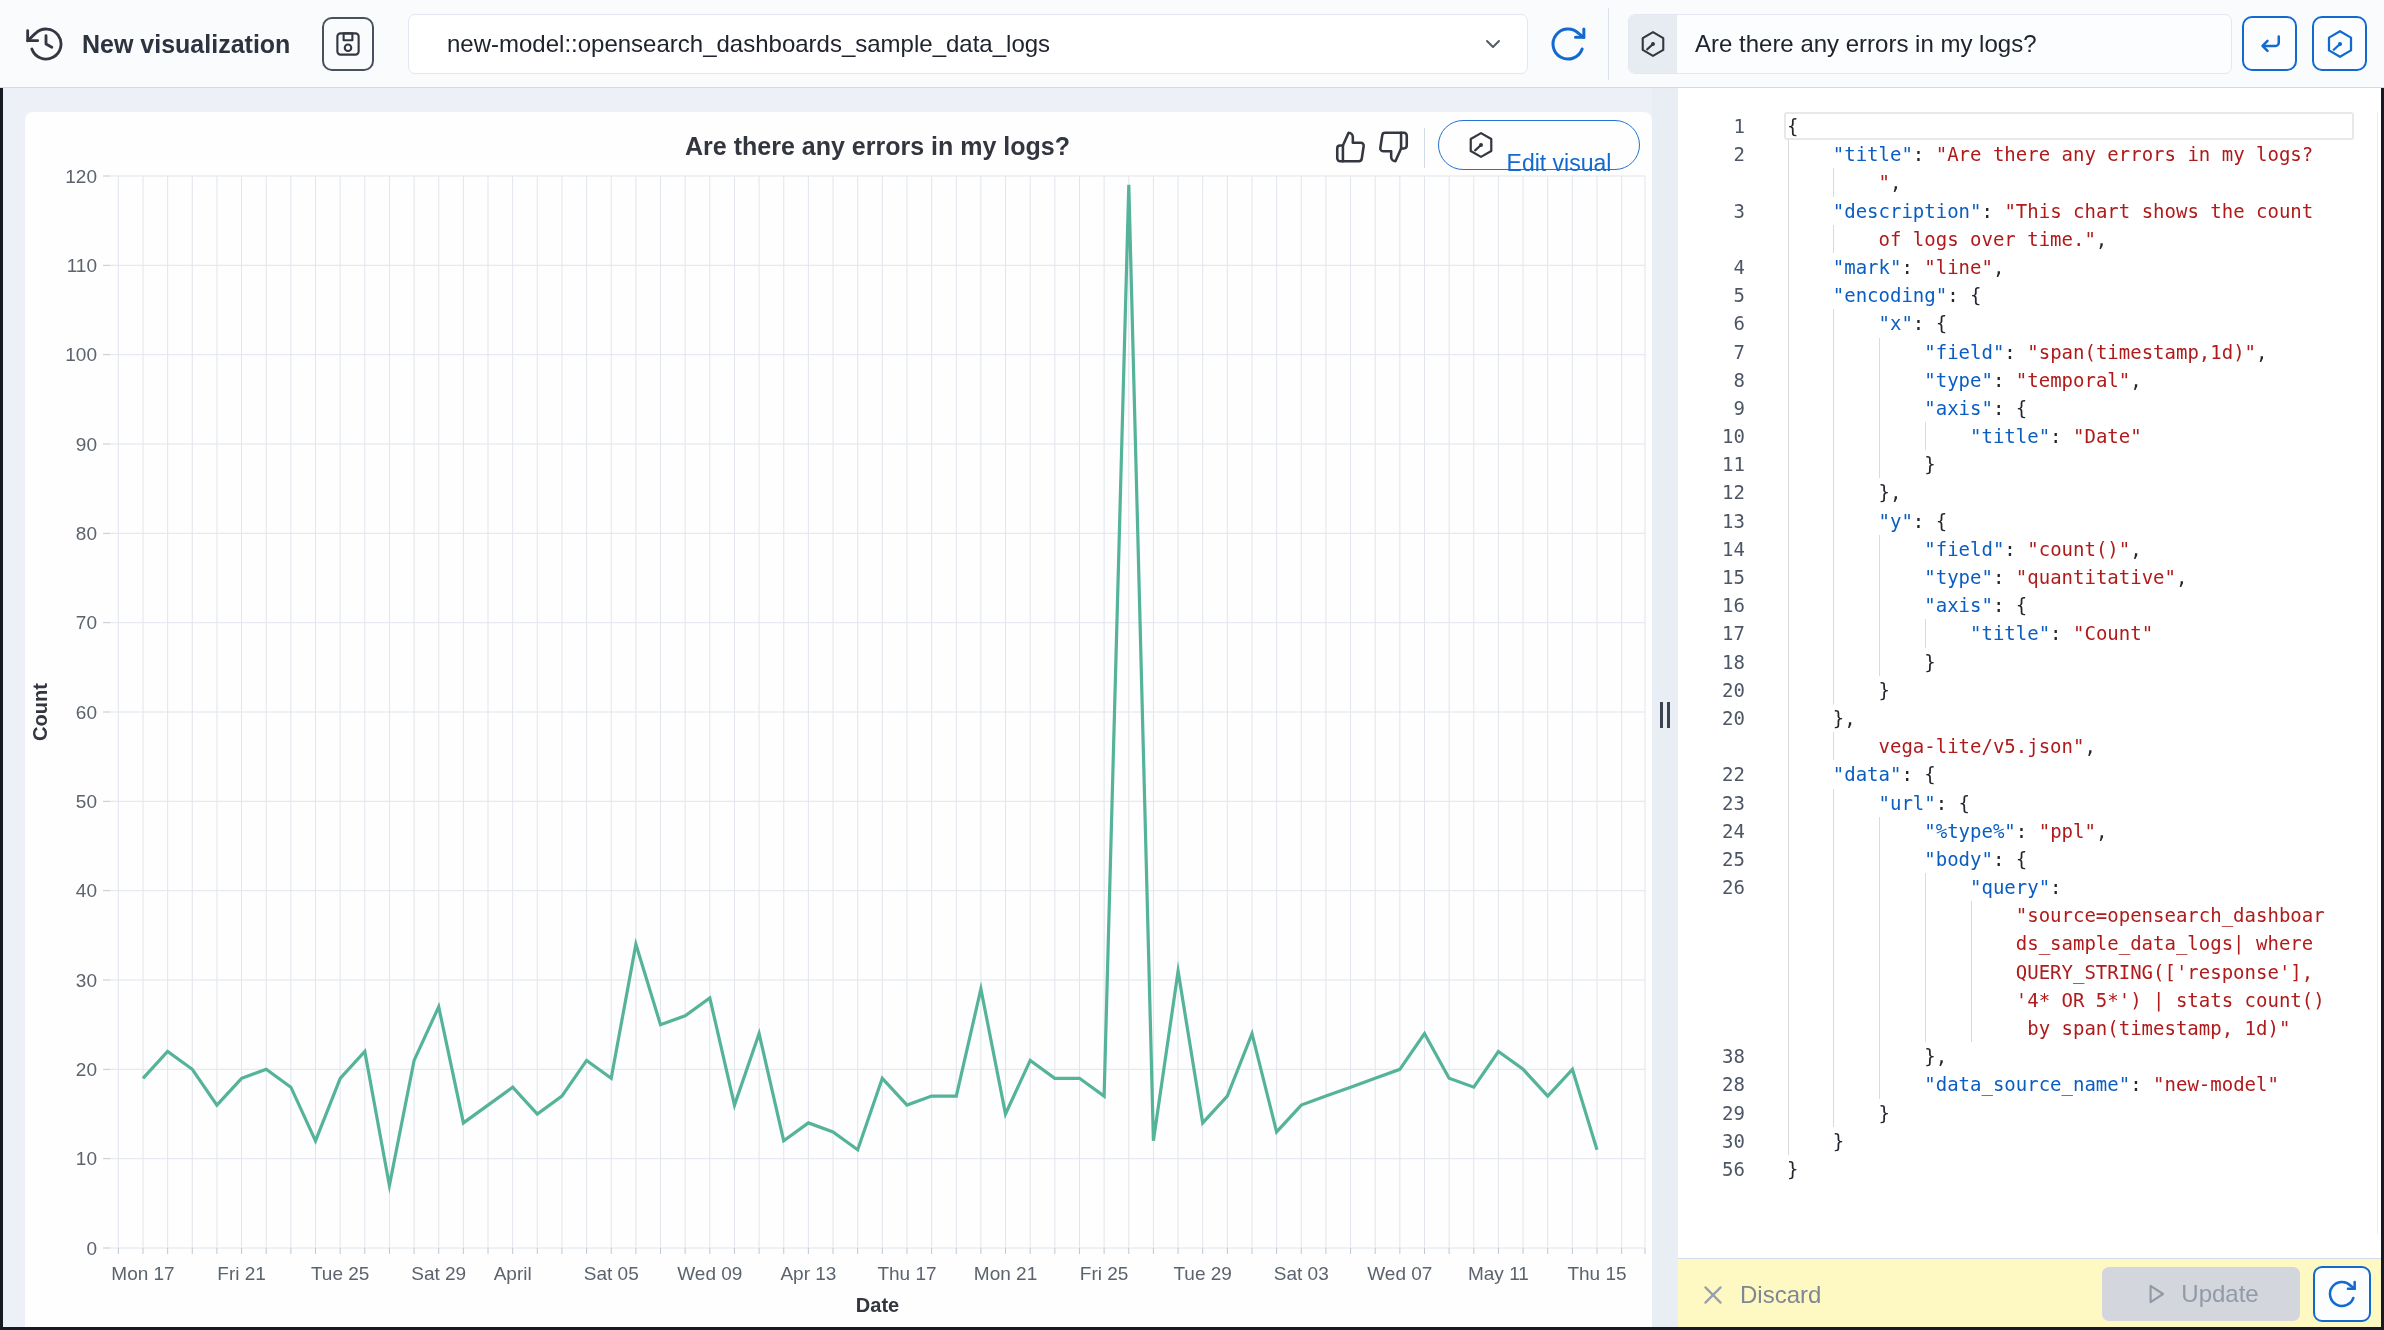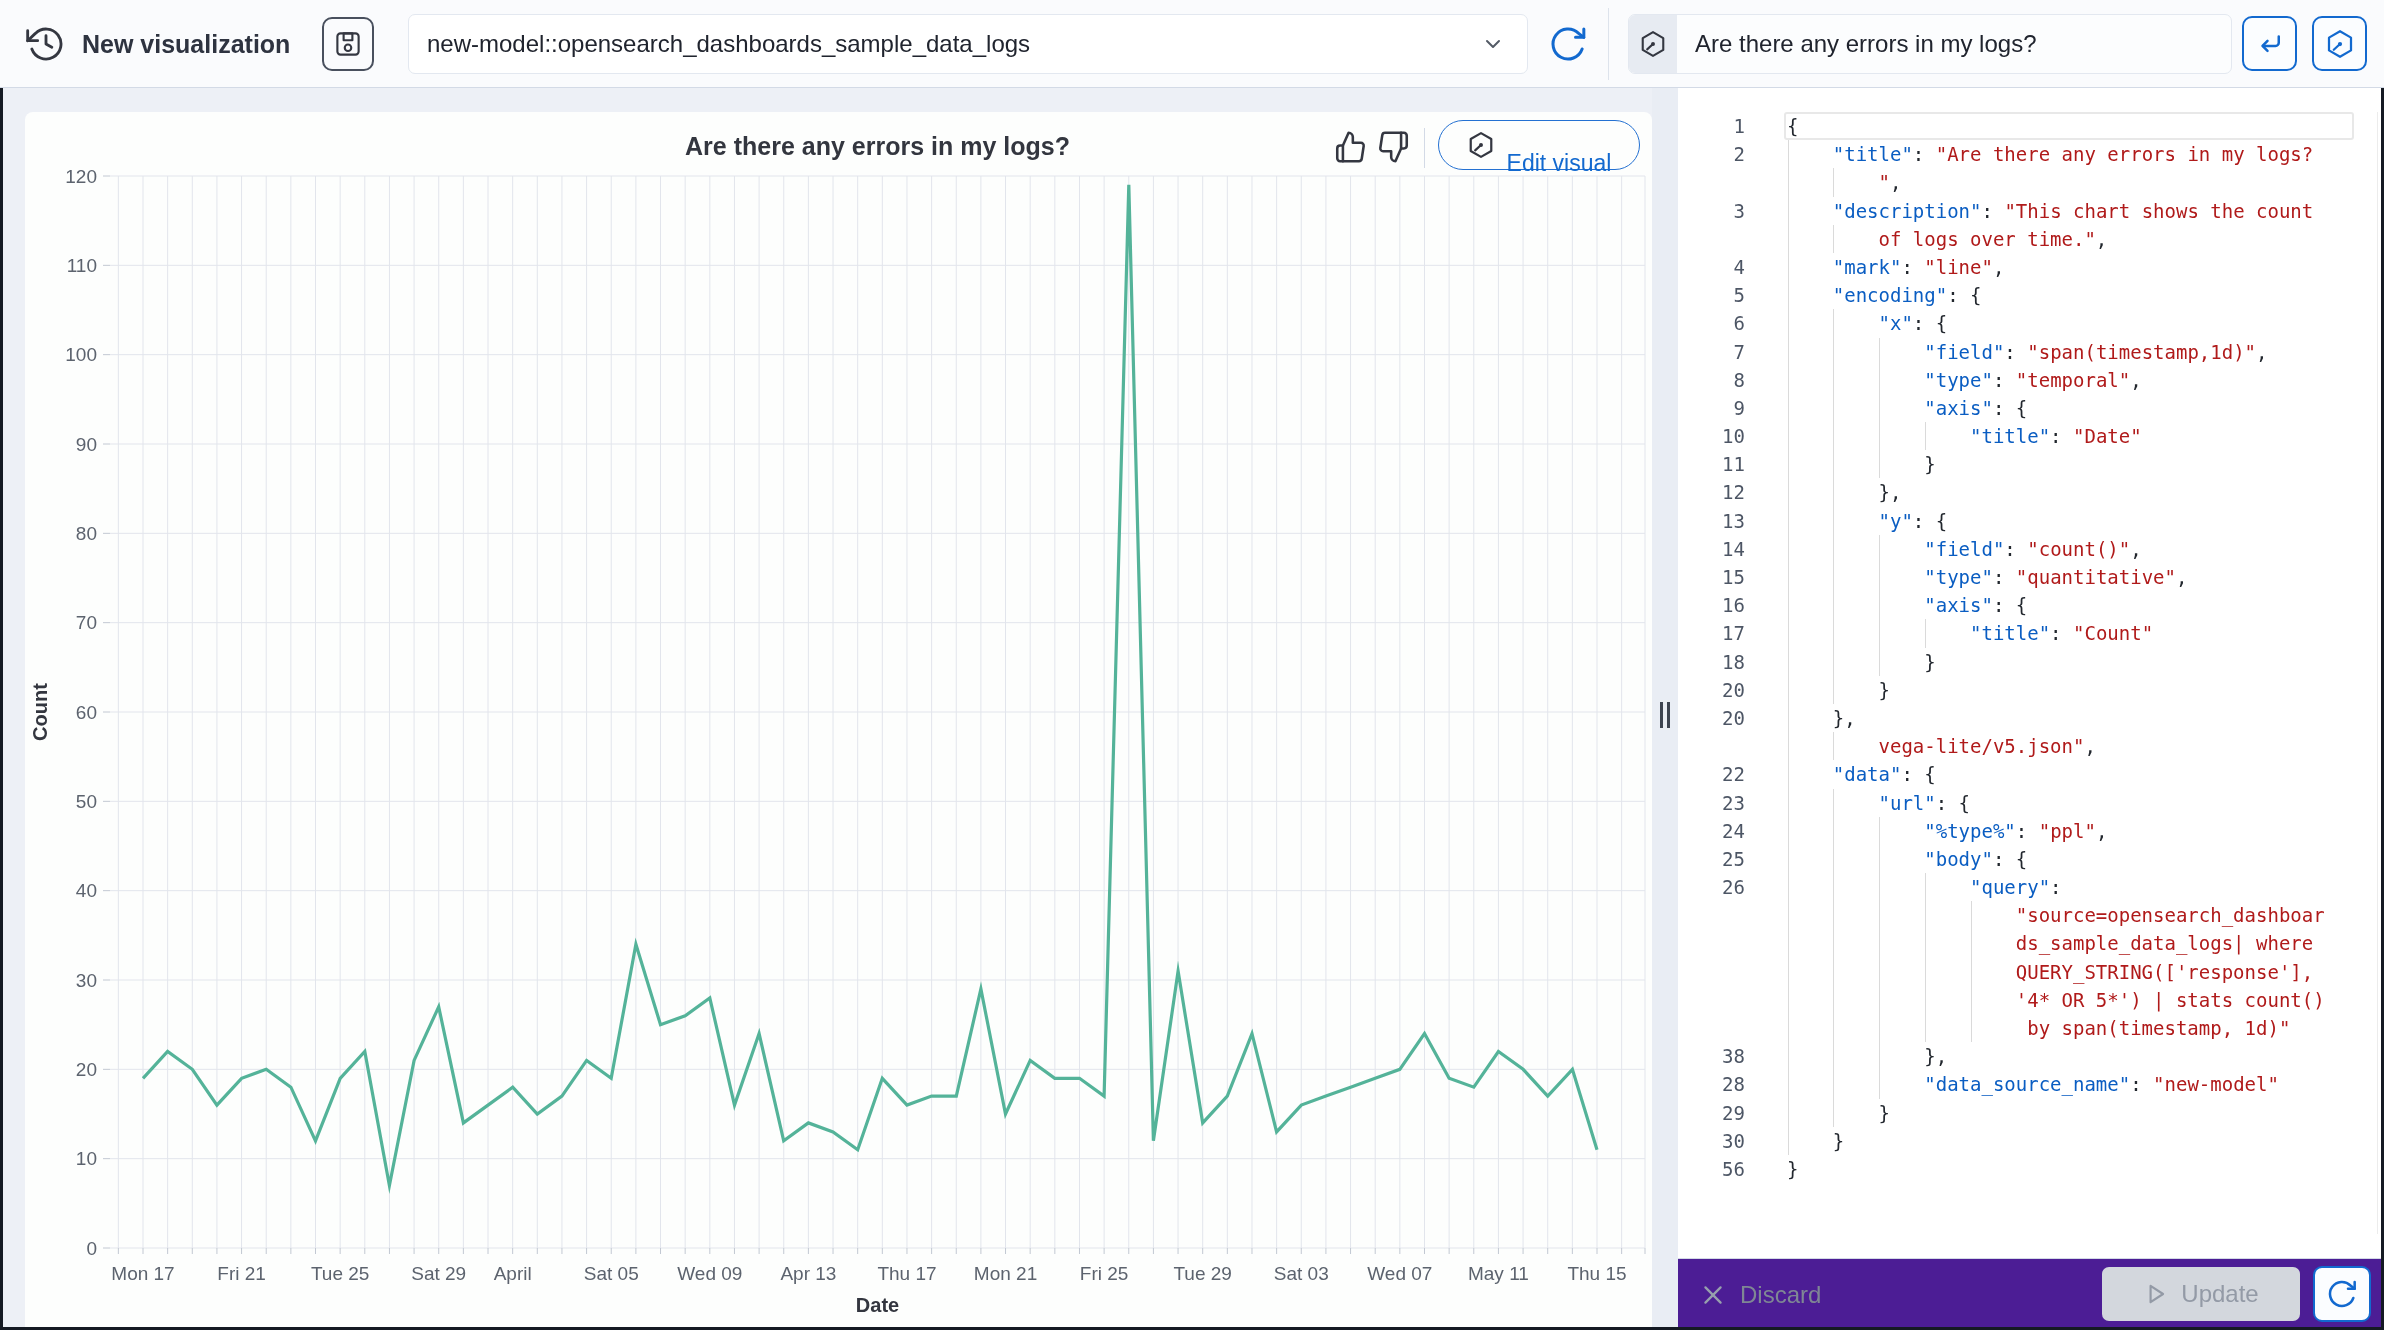--- a/index.html
+++ b/index.html
@@ -12,21 +12,21 @@
             background:#fafbfd; border-bottom:1px solid #d3dae6; z-index:5; }
   .history-btn { position:absolute; left:26px; top:24px; width:40px; height:40px; cursor:pointer; }
   .app-title { position:absolute; left:82px; top:0; height:88px; line-height:88px;
                font-size:25px; font-weight:700; color:#2e3340; }
   .save-btn { position:absolute; left:322px; top:17px; width:52px; height:54px;
               border:2px solid #49505e; border-radius:10px; background:#fafbfd;
               display:flex; align-items:center; justify-content:center; cursor:pointer; }
   .model-select { position:absolute; left:408px; top:14px; width:1120px; height:60px;
                   background:#ffffff; border:1px solid #e3e8f0; border-radius:7px;
                   display:flex; align-items:center; cursor:pointer; }
-  .model-select .val { margin-left:18px; font-size:24px; color:#20242e; flex:1;
+  .model-select .val { margin-left:38px; font-size:24px; color:#20242e; flex:1;
                        white-space:nowrap; overflow:hidden; }
   .model-select .chev { margin-right:22px; }
   .refresh-a { position:absolute; left:1548px; top:24px; width:40px; height:40px; cursor:pointer; }
   .top-divider { position:absolute; left:1608px; top:8px; width:1px; height:72px; background:#dde3ec; }
   .assistant-box { position:absolute; left:1628px; top:14px; width:604px; height:60px;
                    border:1px solid #e3e8f0; border-radius:7px; background:#fcfdfe;
                    display:flex; align-items:stretch; overflow:hidden; }
   .assistant-box .prepend { width:48px; background:#e7ebf2; display:flex;
                             align-items:center; justify-content:center; }
   .assistant-box input { flex:1; border:none; outline:none; background:transparent;
@@ -70,21 +70,21 @@
                  flex:none; user-select:none; }
   .code-content { position:relative; white-space:pre; color:#22272e; flex:1; }
   .indent-guide { position:absolute; top:0; bottom:0; width:1px; background:#dadada; }
   .tk-p { color:#22272e; } .tk-k { color:#0a5dc2; } .tk-s { color:#b01a1a; }
   .code-row.current::after { content:""; position:absolute; left:106px; right:30px;
                  top:0; bottom:0; border:2px solid #e8e8e8; border-radius:3px; }
   .scroll-strip { position:absolute; right:6px; top:24px; width:1px; height:1122px; background:#ececec; }
 
   
   .code-footer { position:absolute; left:0; top:1170px; width:706px; height:72px;
-                 border-top:1px solid #d3dae6; background:#4c1d95; }
+                 border-top:1px solid #d3dae6; background:#fef9c3; }
   .discard-btn { position:absolute; left:22px; top:0; height:72px; display:flex;
                  align-items:center; gap:14px; cursor:pointer; }
   .discard-btn .lbl { font-size:24px; color:#7f8794; }
   .update-btn { position:absolute; left:424px; top:8px; width:198px; height:54px;
                 background:#d3d7dd; border:none; border-radius:7px; display:flex;
                 align-items:center; justify-content:center; gap:12px; cursor:default; }
   .update-btn .lbl { font-size:24px; color:#939aa6; }
   .refresh-q { position:absolute; left:635px; top:7px; width:58px; height:56px;
                border:2px solid #1269cf; border-radius:9px; background:#fbfdff;
                display:flex; align-items:center; justify-content:center; cursor:pointer; }

